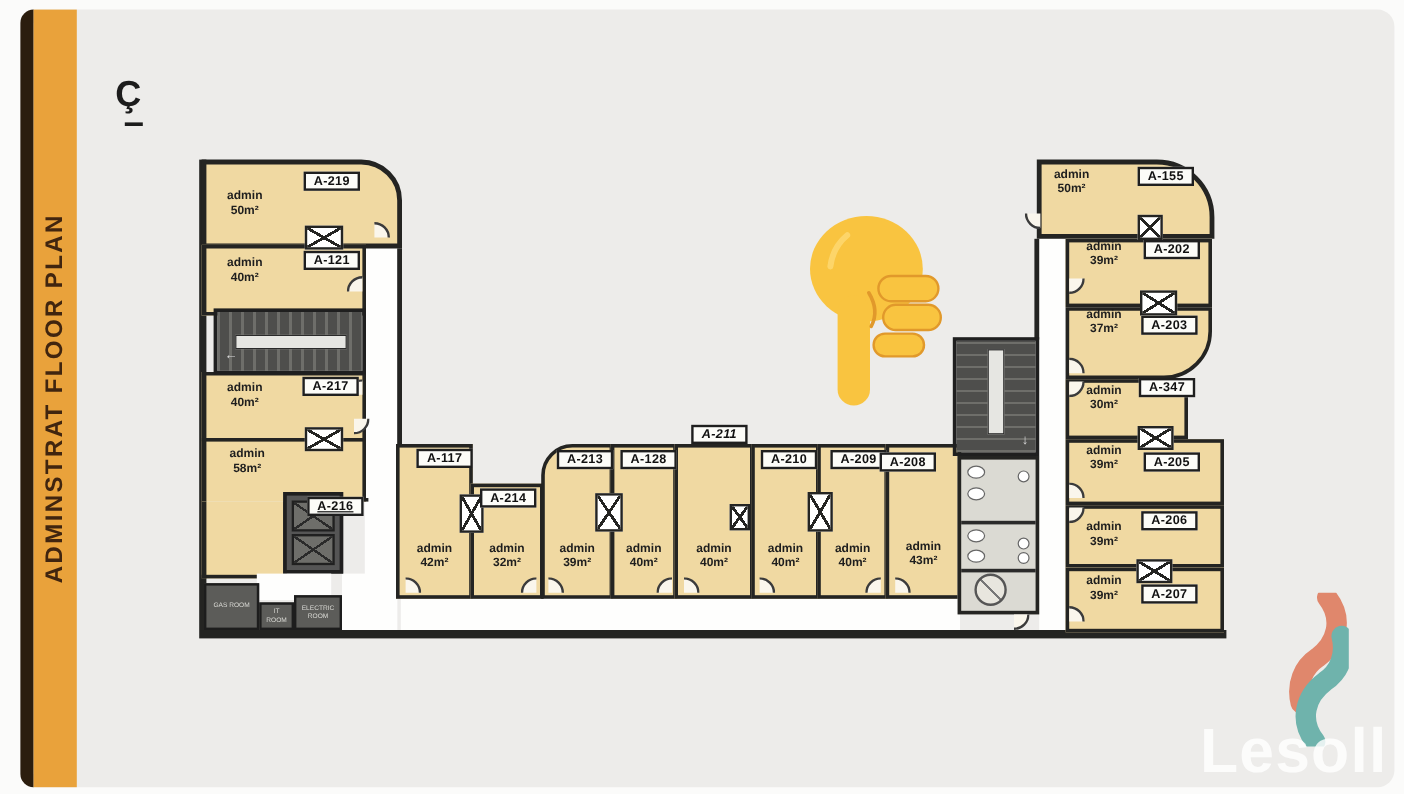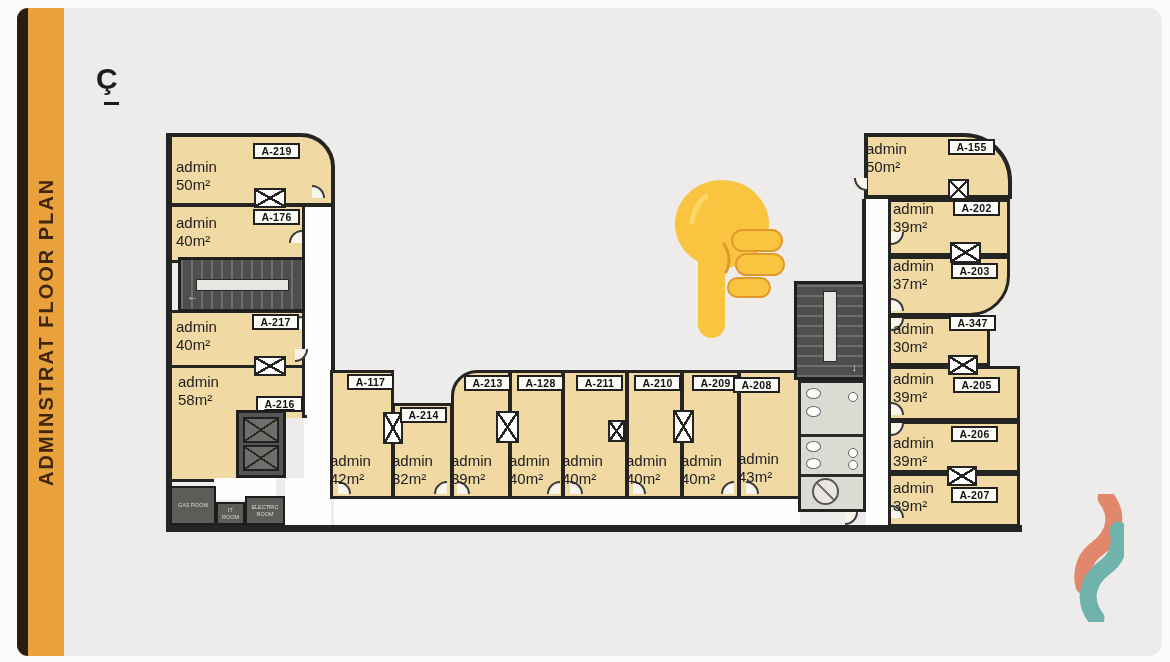--- a/index.html
+++ b/index.html
@@ -12,21 +12,21 @@
   #banner-text{position:absolute;left:28px;top:8px;width:36px;height:648px;display:flex;align-items:center;justify-content:center;
     writing-mode:vertical-rl;transform:rotate(180deg);font-size:20px;font-weight:700;letter-spacing:2px;color:#40250F;white-space:nowrap;}
   #north{position:absolute;left:96px;top:62px;font-size:30px;font-weight:600;color:#1c1c1c;}
   #north-dash{position:absolute;left:104px;top:102px;width:15px;height:3px;background:#1c1c1c;}
   
   .corr{position:absolute;background:#FEFEFD;}
   .wall{position:absolute;background:#242422;}
   .rm{position:absolute;background:#F0D9A2;border:3px solid #242422;box-sizing:border-box;}
   .rlabel{position:absolute;width:47px;height:16px;background:#FCFCF8;border:2px solid #1f1f1f;box-sizing:border-box;
     font-size:10.5px;font-weight:700;color:#111;display:flex;align-items:center;justify-content:center;letter-spacing:.3px;}
-  .rtext{position:absolute;font-size:15px;line-height:1.2;color:#1e1e1e;text-align:left;}
+  .rtext{position:absolute;font-size:10px;line-height:1.2;color:#1e1e1e;text-align:center;font-weight:bold;}
   .rtext span{display:block;}
   .xbox{position:absolute;box-sizing:border-box;border:2.5px solid #242422;background:
     linear-gradient(to top right, transparent calc(50% - 1.2px), #242422 calc(50% - 1.2px) calc(50% + 1.2px), transparent calc(50% + 1.2px)),
     linear-gradient(to bottom right, transparent calc(50% - 1.2px), #242422 calc(50% - 1.2px) calc(50% + 1.2px), transparent calc(50% + 1.2px)),#fff;}
   .xdark{position:absolute;box-sizing:border-box;border:2px solid #202020;background:
     linear-gradient(to top right, transparent calc(50% - 1px), #2a2a2a calc(50% - 1px) calc(50% + 1px), transparent calc(50% + 1px)),
     linear-gradient(to bottom right, transparent calc(50% - 1px), #2a2a2a calc(50% - 1px) calc(50% + 1px), transparent calc(50% + 1px)),#6E6E6A;}
   .door{position:absolute;width:26px;height:26px;border:2px solid #3b3b3b;border-radius:50%;background:#FAF6EC;box-sizing:border-box;}
   .q1{clip-path:inset(0 0 50% 50%);} .q2{clip-path:inset(0 50% 50% 0);}
   .q3{clip-path:inset(50% 0 0 50%);} .q4{clip-path:inset(50% 50% 0 0);}
@@ -174,28 +174,28 @@
   <div class="door q4" style="left:854px;top:165px;"></div>
   <div class="door q3" style="left:878px;top:219px;"></div>
   <div class="door q1" style="left:878px;top:298px;"></div>
   <div class="door q3" style="left:878px;top:305px;"></div>
   <div class="door q1" style="left:878px;top:402px;"></div>
   <div class="door q3" style="left:878px;top:410px;"></div>
   <div class="door q1" style="left:878px;top:505px;"></div>
   <div class="door q3" style="left:832px;top:499px;"></div>
 
   <div class="rlabel" style="left:253px;top:143px;">A-219</div>
-  <div class="rlabel" style="left:253px;top:209px;">A-176</div>
+  <div class="rlabel" style="left:253px;top:209px;">A-121</div>
   <div class="rlabel" style="left:252px;top:314px;">A-217</div>
-  <div class="rlabel" style="left:256px;top:396px;text-decoration:underline;">A-216</div>
+  <div class="rlabel" style="left:256px;top:414px;text-decoration:underline;">A-216</div>
   <div class="rlabel" style="left:347px;top:374px;">A-117</div>
   <div class="rlabel" style="left:400px;top:407px;">A-214</div>
   <div class="rlabel" style="left:464px;top:375px;">A-213</div>
   <div class="rlabel" style="left:517px;top:375px;">A-128</div>
-  <div class="rlabel" style="left:576px;top:375px;">A-211</div>
+  <div class="rlabel" style="left:576px;top:354px;font-style:italic;">A-211</div>
   <div class="rlabel" style="left:634px;top:375px;">A-210</div>
   <div class="rlabel" style="left:692px;top:375px;">A-209</div>
   <div class="rlabel" style="left:733px;top:377px;">A-208</div>
   <div class="rlabel" style="left:948px;top:139px;">A-155</div>
   <div class="rlabel" style="left:953px;top:200px;">A-202</div>
   <div class="rlabel" style="left:951px;top:263px;">A-203</div>
   <div class="rlabel" style="left:949px;top:315px;">A-347</div>
   <div class="rlabel" style="left:953px;top:377px;">A-205</div>
   <div class="rlabel" style="left:951px;top:426px;">A-206</div>
   <div class="rlabel" style="left:951px;top:487px;">A-207</div>
@@ -289,13 +289,14 @@
     </svg>
   </div>
 
 
   <div id="lesoll-logo">
     <svg width="70" height="128" viewBox="0 0 70 128" xmlns="http://www.w3.org/2000/svg">
       <path d="M52,4 C66,22 60,42 44,54 C32,62 26,76 30,92" stroke="#E0876C" stroke-width="17" fill="none" stroke-linecap="round"></path>
       <path d="M20,124 C6,106 12,86 28,74 C40,66 46,52 42,36" stroke="#6FB3AC" stroke-width="17" fill="none" stroke-linecap="round" transform="translate(22,0)"></path>
     </svg>
   </div>
+  <div id="lesoll-text">Lesoll</div>
 </div>
 
 </body></html>

